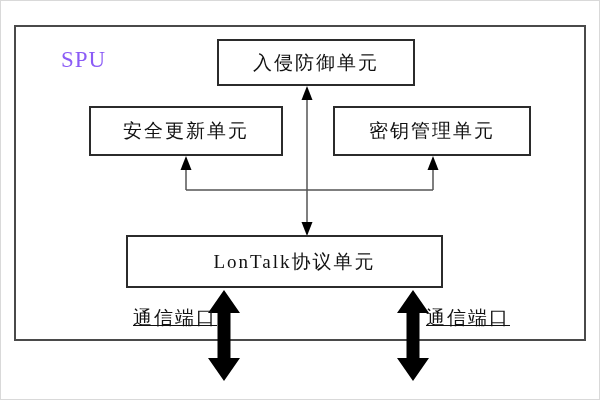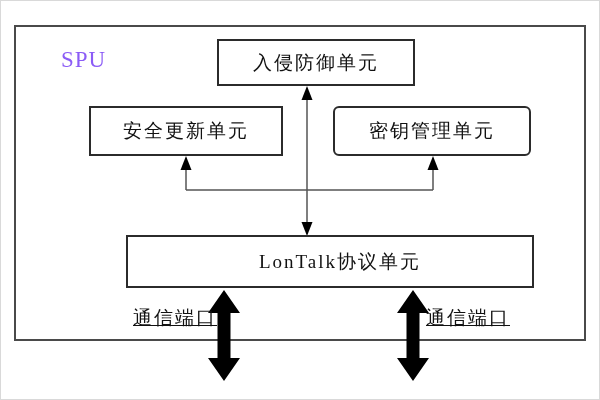--- a/index.html
+++ b/index.html
@@ -49,22 +49,22 @@
     box-sizing: border-box;
     display: flex;
     align-items: center;
     justify-content: center;
     font-size: 19px;
     color: #111111;
     letter-spacing: 2px;
   }
   .node-intrusion { left: 216px; top: 38px;  width: 198px; height: 47px; }
   .node-update    { left: 88px;  top: 105px; width: 194px; height: 50px; }
-  .node-key       { left: 332px; top: 105px; width: 198px; height: 50px; border-radius: 6px; }
-  .node-lontalk   { left: 125px; top: 234px; width: 408px; height: 53px; padding-left: 20px; }
+  .node-key       { left: 332px; top: 105px; width: 198px; height: 50px; }
+  .node-lontalk   { left: 125px; top: 234px; width: 317px; height: 53px; padding-left: 20px; }
   .port-label {
     position: absolute;
     top: 304px;
     font-size: 19px;
     color: #111111;
     letter-spacing: 2px;
     text-decoration: underline;
   }
   .port-label.left  { left: 132px; }
   .port-label.right { left: 425px; }

